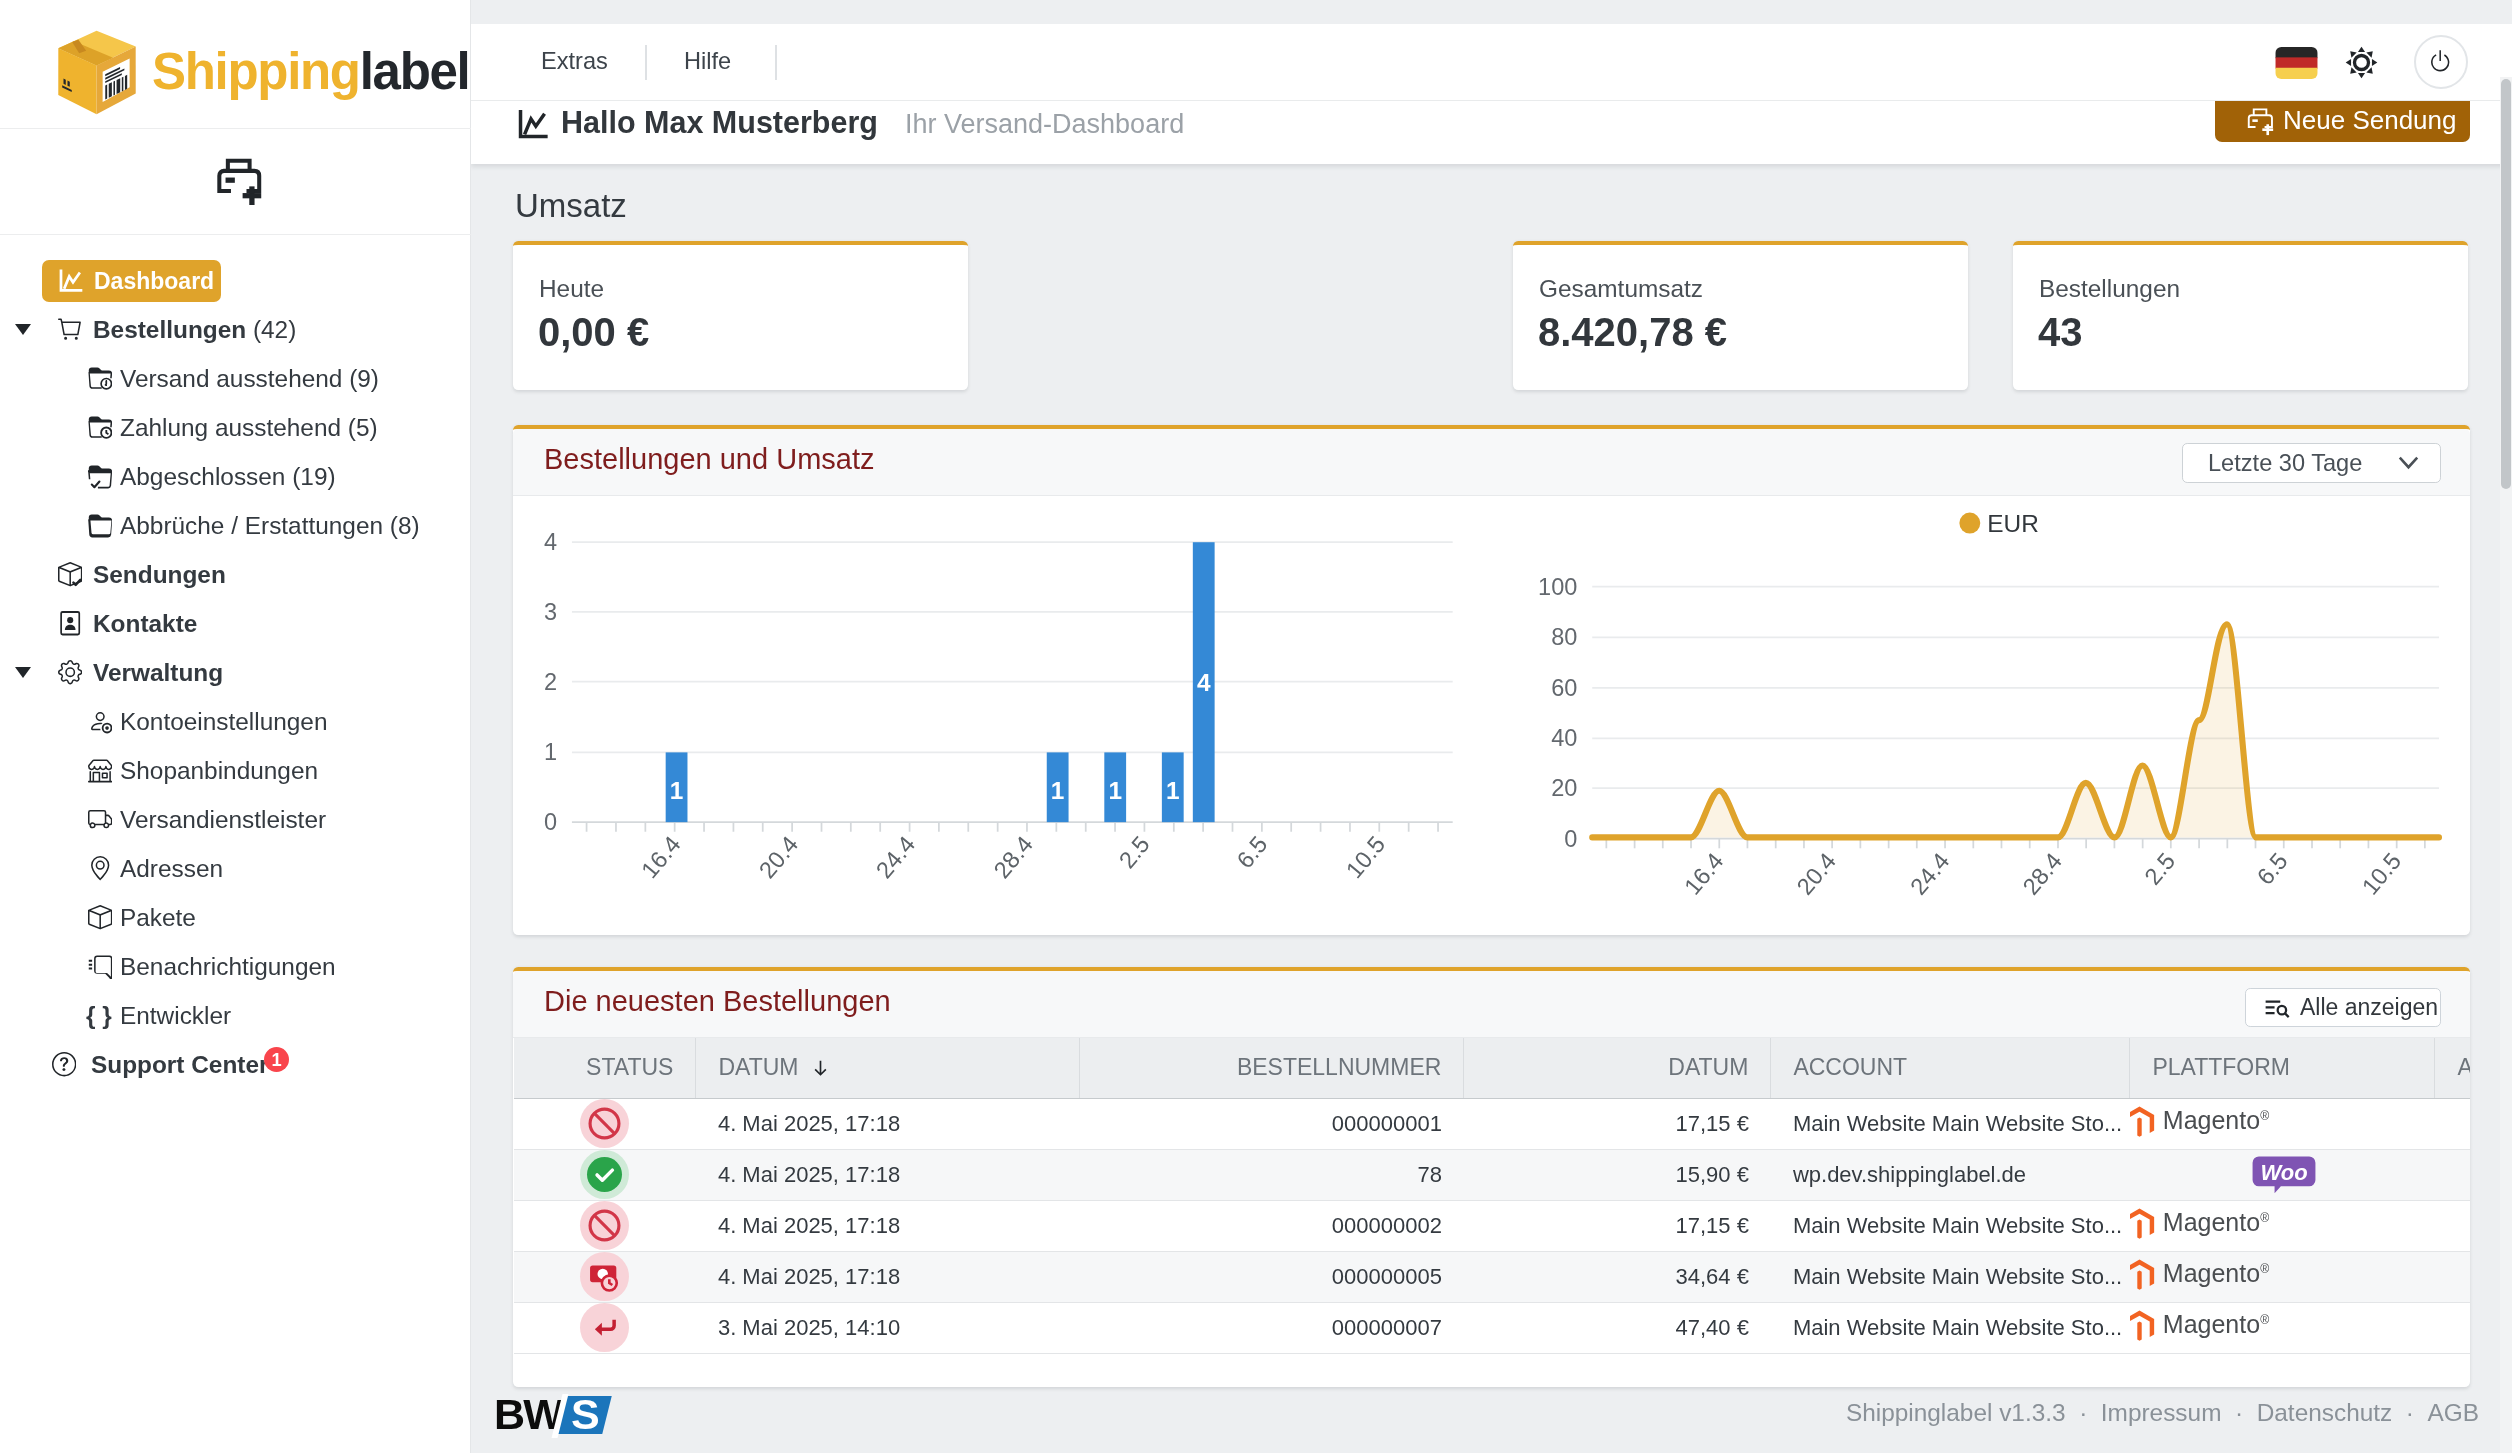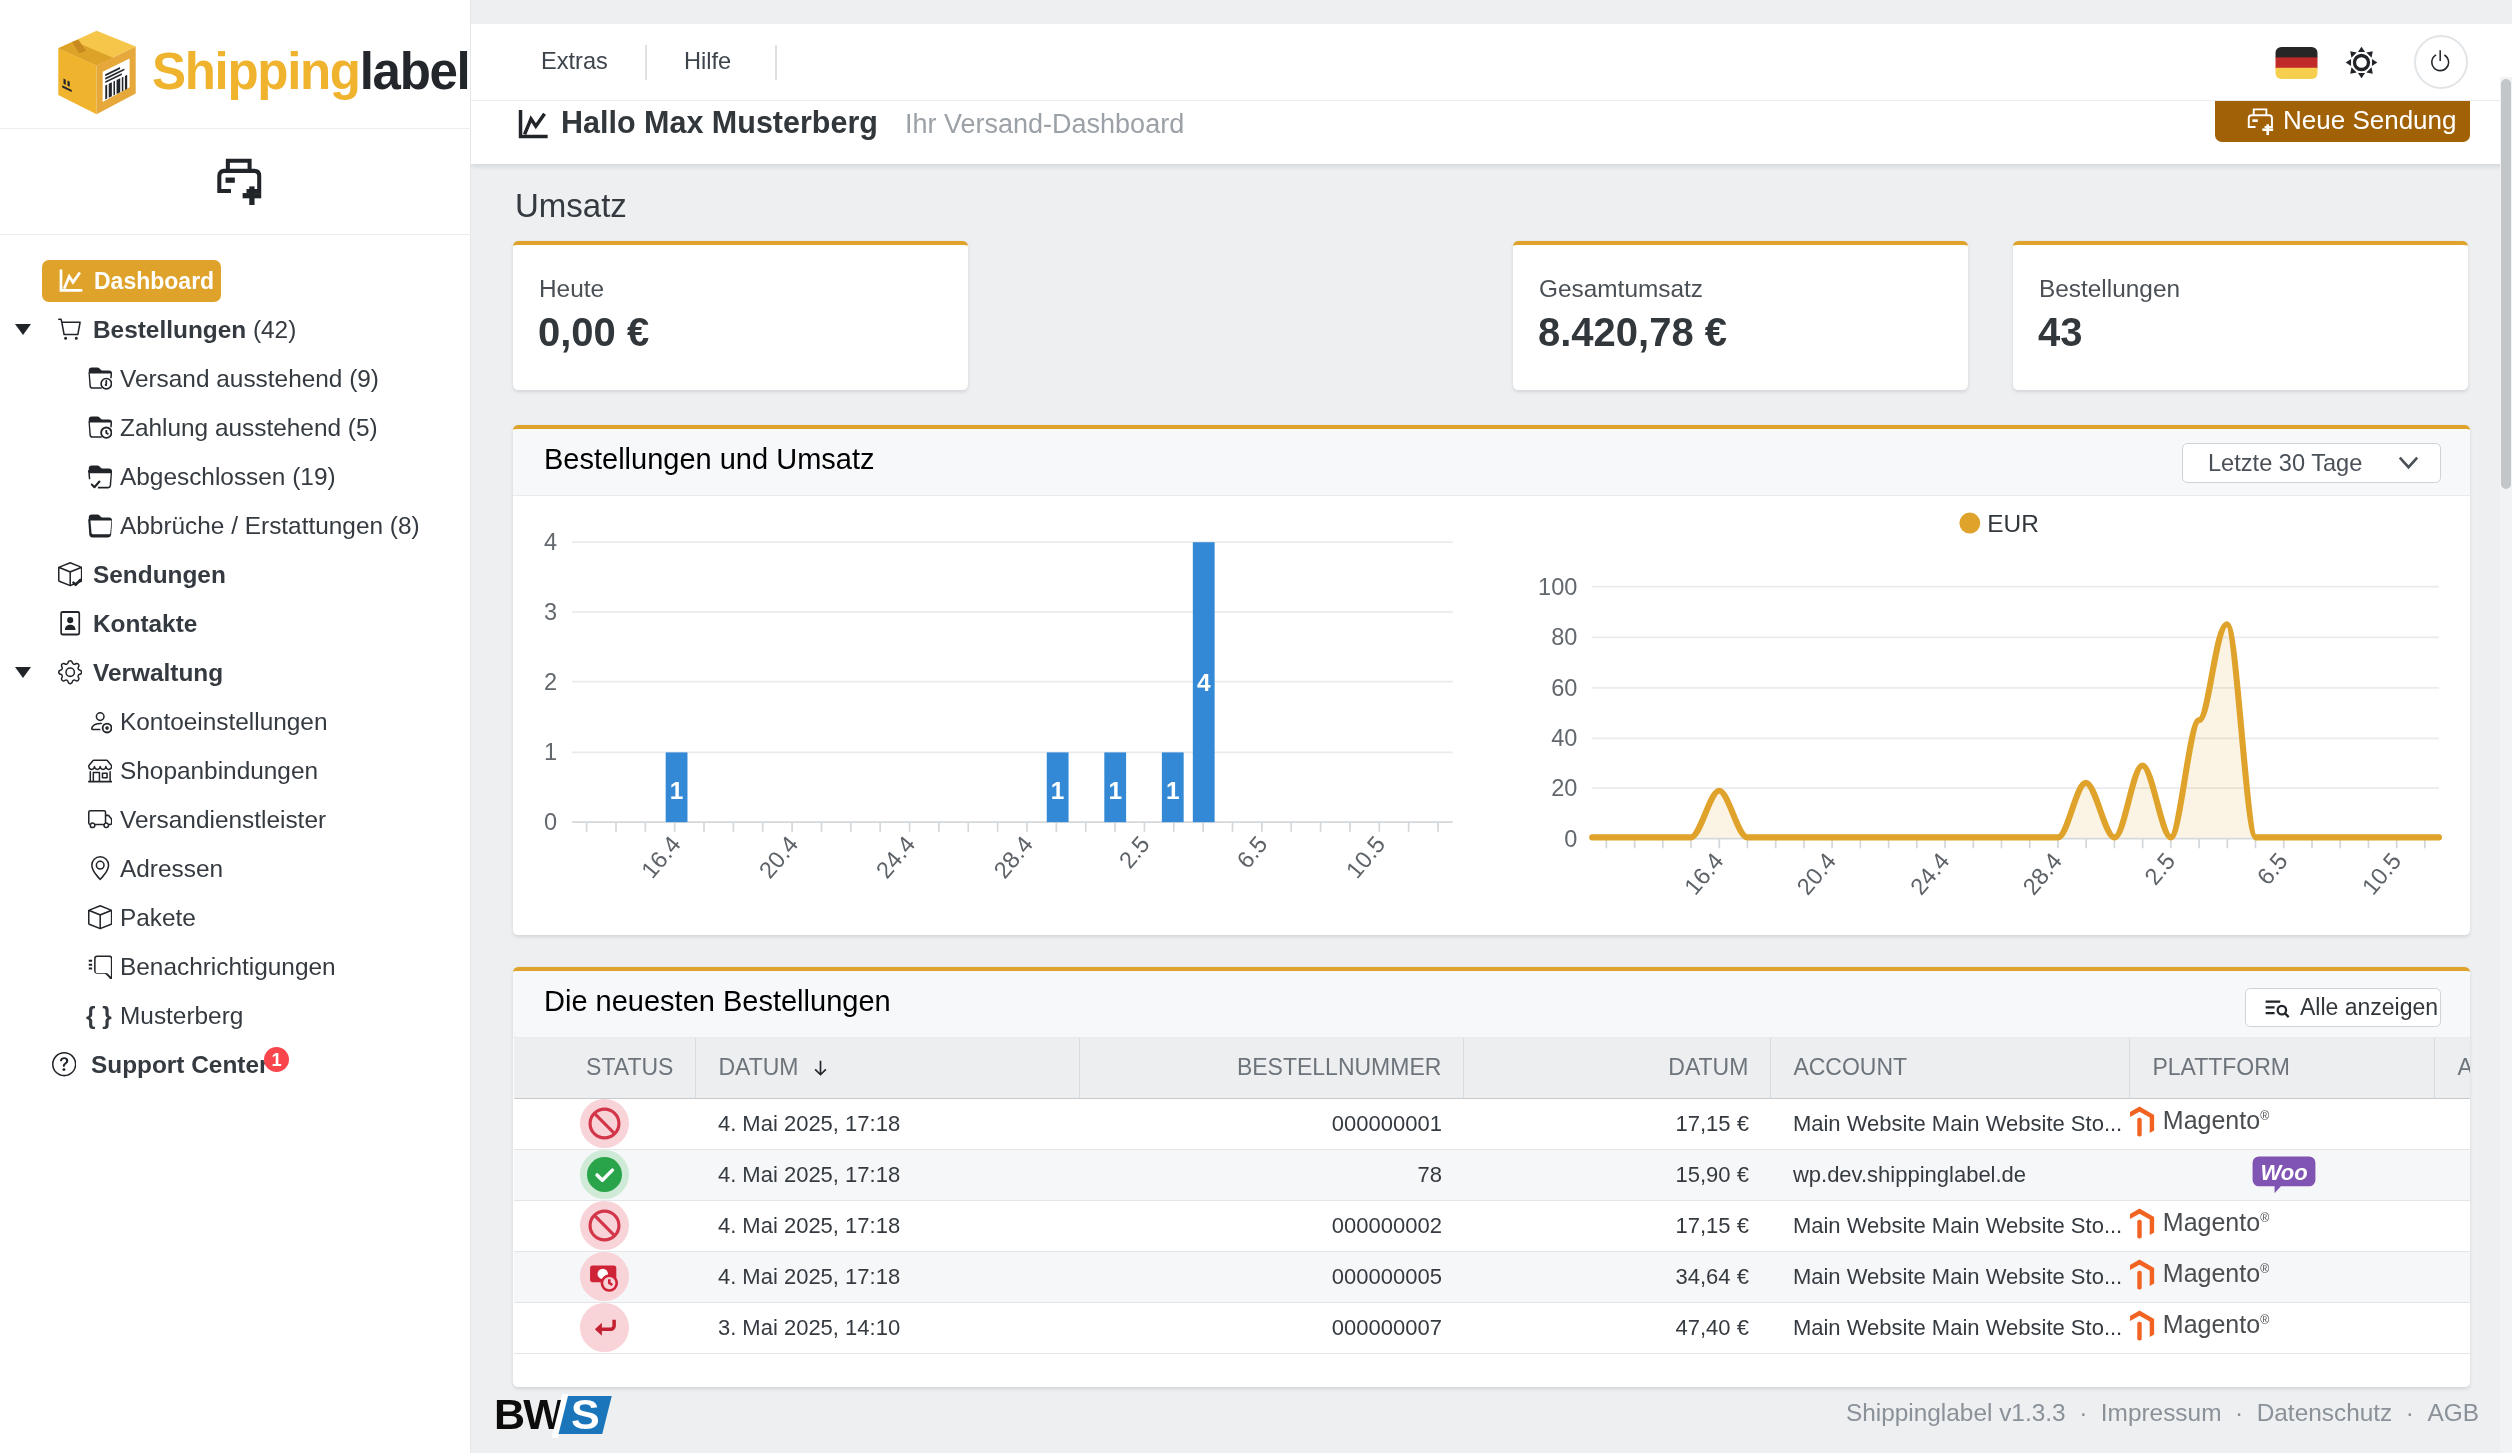--- a/index.html
+++ b/index.html
@@ -38,21 +38,21 @@
 
 
 #content { position:absolute; left:471px; top:164px; width:2029px; height:1289px; }
 #umsatz { position:absolute; left:44px; top:23px; font-size:33px; color:#343a40; }
 .statcard { position:absolute; top:77px; width:455px; height:149px; background:#fff; border-top:4.4px solid #dfa32b; border-radius:5.2px; box-shadow:0 1.7px 3.5px rgba(60,65,70,0.14); }
 .statcard .lbl { position:absolute; left:26px; top:30px; font-size:24.4px; color:#4a5056; }
 .statcard .val { position:absolute; left:25px; top:65px; font-size:40px; font-weight:bold; color:#32373c; }
 
 .bigcard { position:absolute; left:42px; width:1957px; background:#fff; border-top:4.4px solid #dfa32b; border-radius:5.2px; box-shadow:0 1.7px 3.5px rgba(60,65,70,0.14); }
 .cardhead { position:absolute; left:0; top:0; width:100%; height:67px; background:#f7f8f9; border-bottom:1.7px solid #e8eaec; border-radius:5.2px 5.2px 0 0; }
-.cardhead .ct { position:absolute; left:31px; top:14px; font-size:29px; color:#000000; }
+.cardhead .ct { position:absolute; left:31px; top:14px; font-size:29px; color:#7f1d1d; }
 #chartcard { top:261px; height:510px; }
 #tablecard { top:803px; height:420px; overflow:hidden; }
 
 #select30 { position:absolute; right:29px; top:14px; width:259px; height:40px; border:1.7px solid #cdd2d6; border-radius:5.2px; background:#fff; }
 #select30 span { position:absolute; left:25px; top:0; line-height:38px; font-size:23.6px; color:#495057; }
 
 #allebtn { position:absolute; right:29px; top:17.4px; width:196px; height:39px; border:1.7px solid #ced4da; border-radius:5.2px; background:#fff; }
 #allebtn span { position:absolute; left:54px; top:0; line-height:37px; font-size:23px; color:#32373c; }
 
 
@@ -226,21 +226,21 @@
     </div>
     <div class="nrow">
       <svg class="ico2" viewBox="0 0 16 16" fill="#212529">
           <path d="M16 2a2 2 0 0 0-2-2H6a2 2 0 0 0-2 2v8a2 2 0 0 0 2 2h5.293L14 14.707A1 1 0 0 0 16 14V2zm-2-1a1 1 0 0 1 1 1v12l-2.293-2.293A1 1 0 0 0 12 11.5H6a1 1 0 0 1-1-1V2a1 1 0 0 1 1-1h8z" transform="translate(0,1)"></path>
           <path d="M0.5 4.5 h2.2 M0.5 7 h2.2 M0.5 9.5 h2.2" stroke="#212529" stroke-width="1.3"></path>
         </svg>
       <div class="txt2">Benachrichtigungen</div>
     </div>
     <div class="nrow">
       <div class="txt2" style="left:86px;font-weight:bold;">{&nbsp;}</div>
-      <div class="txt2">Musterberg</div>
+      <div class="txt2">Entwickler</div>
     </div>
     <div class="nrow">
       <svg class="ico" style="left:52px;" viewBox="0 0 16 16" fill="#212529">
           <path d="M8 15A7 7 0 1 1 8 1a7 7 0 0 1 0 14zm0 1A8 8 0 1 0 8 0a8 8 0 0 0 0 16z"></path>
           <path d="M5.255 5.786a.237.237 0 0 0 .241.247h.825c.138 0 .248-.113.266-.25.09-.656.54-1.134 1.342-1.134.686 0 1.314.343 1.314 1.168 0 .635-.374.927-.965 1.371-.673.489-1.206 1.06-1.168 1.987l.003.217a.25.25 0 0 0 .25.246h.811a.25.25 0 0 0 .25-.25v-.105c0-.718.273-.927 1.01-1.486.609-.463 1.244-.977 1.244-2.056 0-1.511-1.276-2.241-2.673-2.241-1.267 0-2.655.59-2.75 2.286zm1.557 5.763c0 .533.425.927 1.01.927.609 0 1.028-.394 1.028-.927 0-.552-.42-.94-1.029-.94-.584 0-1.009.388-1.009.94z"></path>
         </svg>
       <div class="txt" style="left:91px;">Support Center</div>
       <div class="badge1">1</div>
     </div>
   </div>

